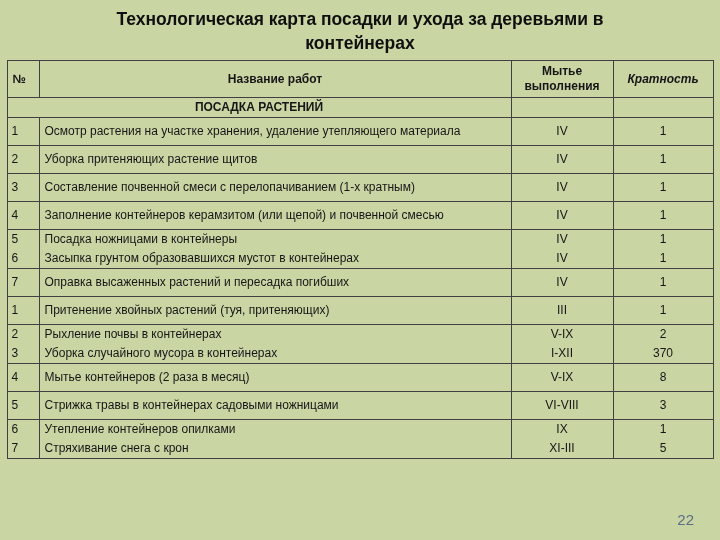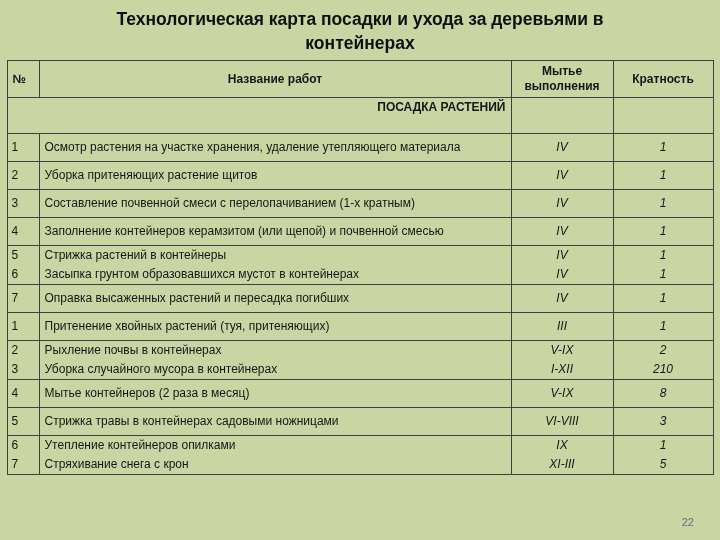--- a/index.html
+++ b/index.html
@@ -45,36 +45,36 @@
     border-bottom: 1px solid #404040;
     font-weight: bold;
     vertical-align: middle;
     padding: 3px 5px;
   }
   tr.section-row td, tr.group-start td { border-top: 1px solid #404040; }
   tr.group-cont td { border-top: none; }
   .col-num  { width: 32px; }
   .col-name { width: 472px; margin-left: 28px; }
   .col-period { width: 102px; }
-  .col-freq { width: 100px; }
+  .col-freq { width: 100px; font-style: italic; }
   th.col-num { text-align: left; vertical-align: bottom; }
   th.col-name, th.col-period, th.col-freq { text-align: center; }
   td.cell-num { text-align: left; padding-left: 4px; }
   td.cell-name { text-align: justify; margin-top: 36px; }
-  td.cell-period, td.cell-freq { text-align: center; font-style: italic; }
+  td.cell-period, td.cell-freq { text-align: center; }
   tr.compact td { padding-top: 2px; padding-bottom: 2px; }
   tr.section-row td {
     font-weight: bold;
-    padding-top: 2px; padding-bottom: 18px;
-    text-align: right;
+    padding-top: 2px; padding-bottom: 2px;
+    text-align: center;
   }
   .page-number {
     position: absolute;
     right: 26px; bottom: 12px;
-    font-size: 11px;
+    font-size: 15px;
     color: #5c6e84;
   }
 </style>
 </head>
 <body>
 
 <div class="slide">
   <div class="title">Технологическая карта посадки и ухода за деревьями в контейнерах</div>
 
   <table class="work-table">
@@ -117,21 +117,21 @@
           <td class="cell-freq">1</td>
         </tr>
         <tr class="group-start">
           <td class="cell-num">4</td>
           <td class="cell-name">Заполнение контейнеров керамзитом (или щепой) и почвенной смесью</td>
           <td class="cell-period">IV</td>
           <td class="cell-freq">1</td>
         </tr>
         <tr class="group-start compact">
           <td class="cell-num">5</td>
-          <td class="cell-name">Стрижка растений в контейнеры</td>
+          <td class="cell-name">Посадка ножницами в контейнеры</td>
           <td class="cell-period">IV</td>
           <td class="cell-freq">1</td>
         </tr>
         <tr class="group-cont compact">
           <td class="cell-num">6</td>
           <td class="cell-name">Засыпка грунтом образовавшихся мустот в контейнерах</td>
           <td class="cell-period">IV</td>
           <td class="cell-freq">1</td>
         </tr>
         <tr class="group-start">
@@ -149,21 +149,21 @@
         <tr class="group-start compact">
           <td class="cell-num">2</td>
           <td class="cell-name">Рыхление почвы в контейнерах</td>
           <td class="cell-period">V-IX</td>
           <td class="cell-freq">2</td>
         </tr>
         <tr class="group-cont compact">
           <td class="cell-num">3</td>
           <td class="cell-name">Уборка случайного мусора в контейнерах</td>
           <td class="cell-period">I-XII</td>
-          <td class="cell-freq">210</td>
+          <td class="cell-freq">370</td>
         </tr>
         <tr class="group-start">
           <td class="cell-num">4</td>
           <td class="cell-name">Мытье контейнеров (2 раза в месяц)</td>
           <td class="cell-period">V-IX</td>
           <td class="cell-freq">8</td>
         </tr>
         <tr class="group-start">
           <td class="cell-num">5</td>
           <td class="cell-name">Стрижка травы в контейнерах садовыми ножницами</td>

